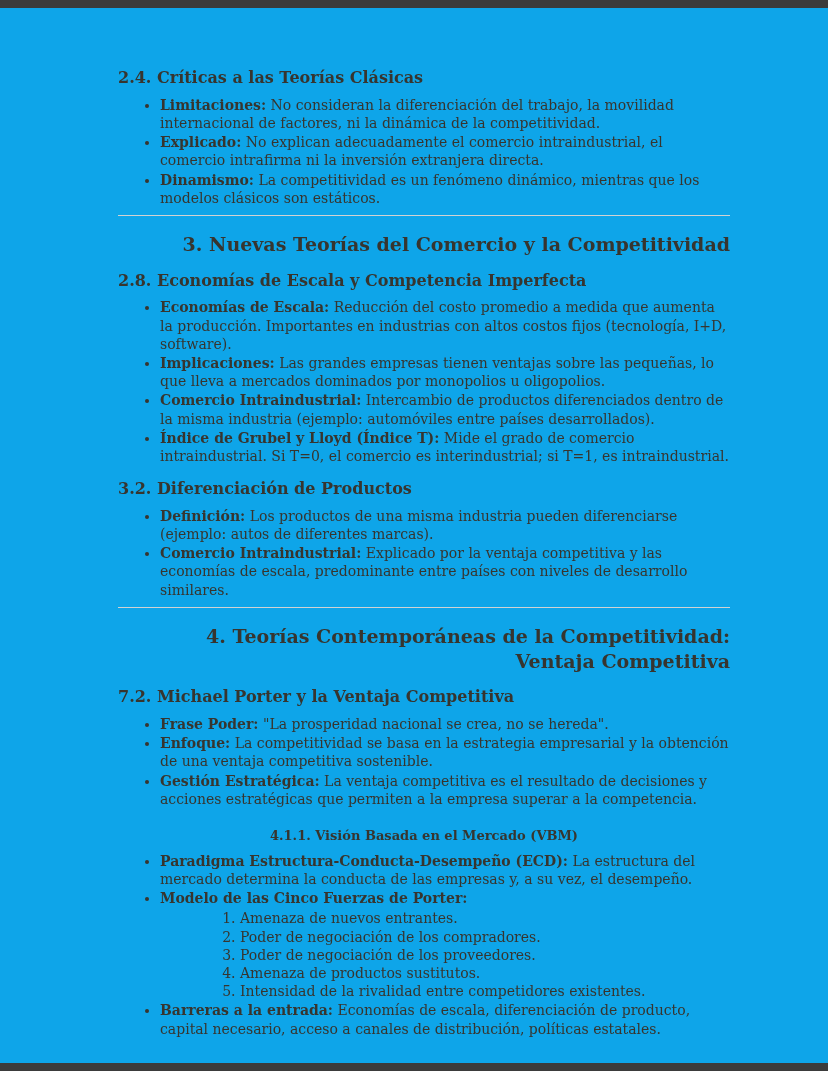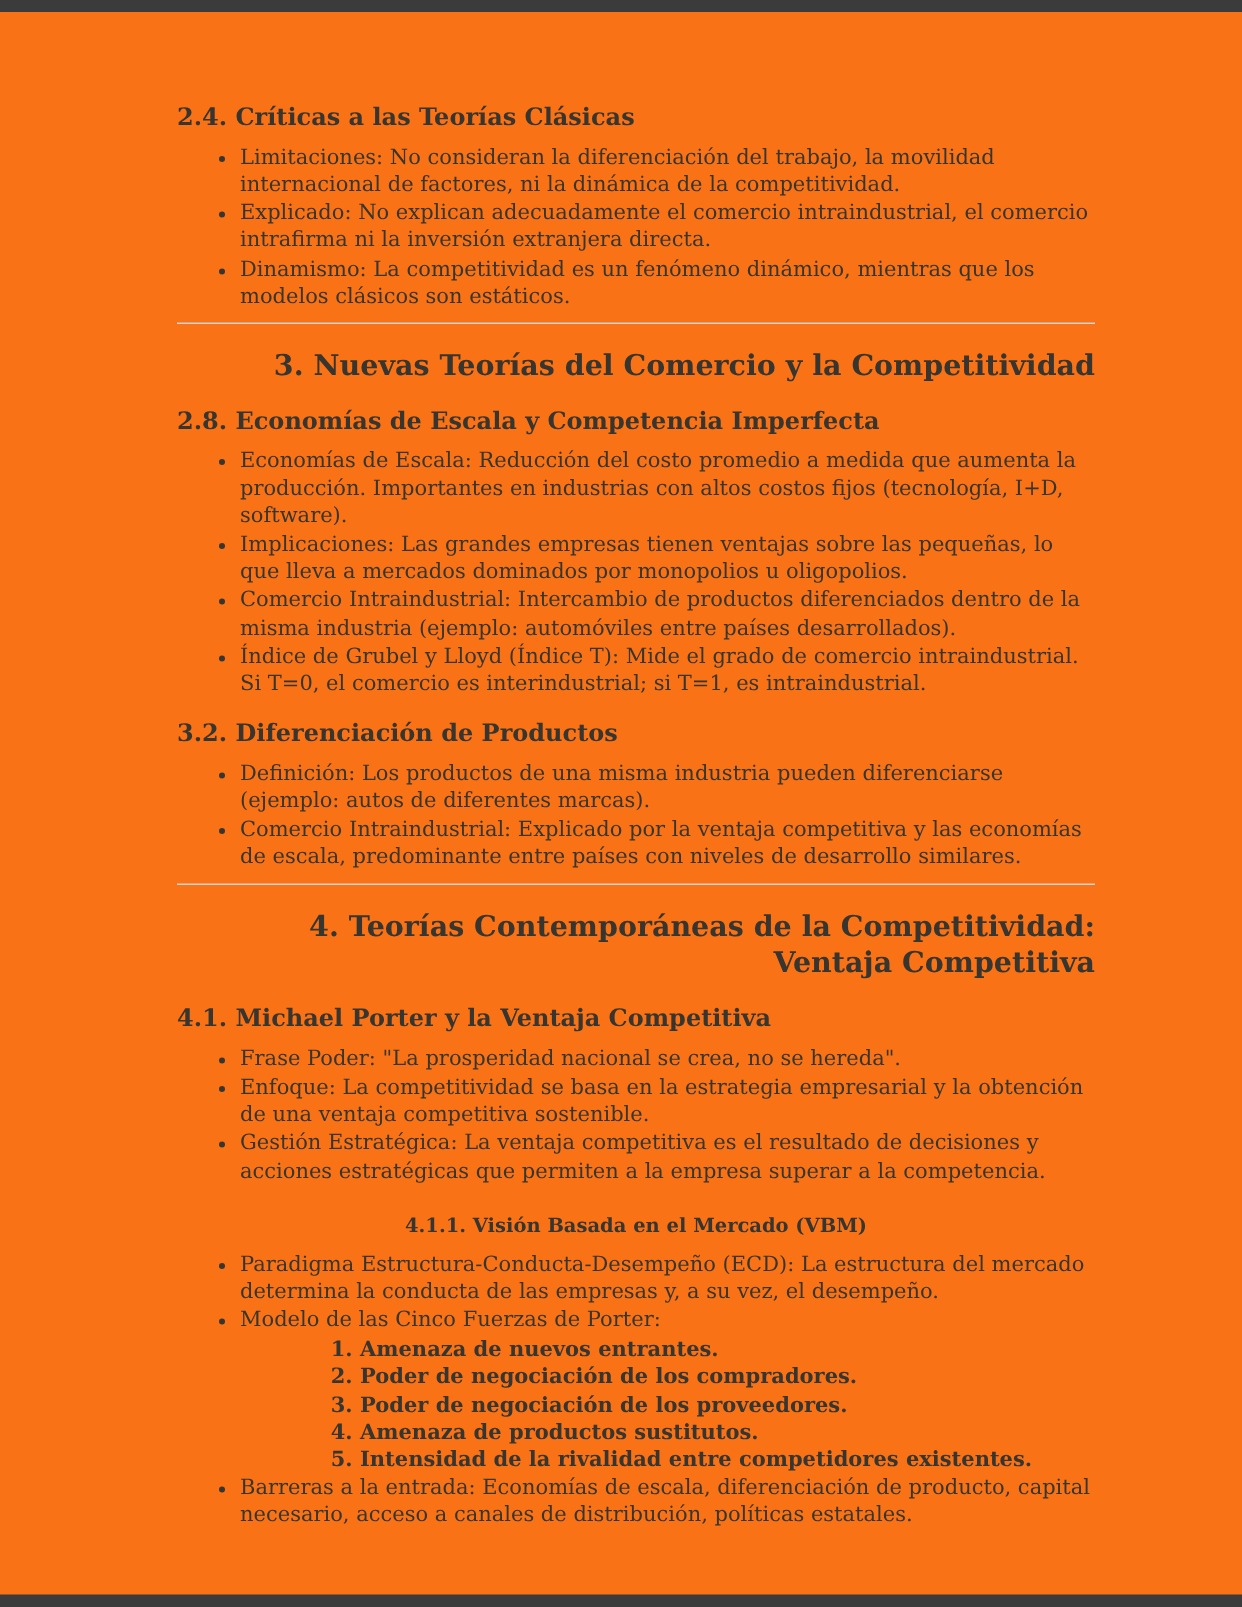--- a/index.html
+++ b/index.html
@@ -6,21 +6,21 @@
   html, body { width: 828px; }
   body {
     background: #3b3b3b;
     font-family: "DejaVu Serif", "Liberation Serif", serif;
   }
   .viewer { width: 828px; min-height: 1071px; }
   .page {
     width: 828px;
     height: 1055px;
     margin: 8px 0;
-    background: #f97316;
+    background: #0ea5e9;
     color: #37352f;
     position: relative;
     overflow: hidden;
   }
   .content {
     padding: 46px 98px 40px 118px;
     font-size: 14px;
     line-height: 1.3;
   }
   h2.sec {
@@ -52,39 +52,38 @@
     margin: 0 0 1px 0;
   }
   ul.bullets > li::marker {
     color: #37352f;
     font-size: 0.95em;
   }
   ol.numbered {
     list-style: decimal outside;
     margin: 2px 0 1px 0;
     padding-left: 80px;
-    font-weight: bold;
   }
   ol.numbered > li {
     margin: 0;
   }
   hr.divider {
     border: none;
     border-top: 1px solid #d2d2d2;
     margin: 8px 0 2px 0;
   }
   .page-footer {
     position: absolute;
     left: 0; right: 0;
     bottom: 14px;
     text-align: center;
     font-size: 11px;
     color: #4a4a4a;
   }
-  strong.lbl { font-weight: normal; }
+  strong.lbl { font-weight: bold; }
 </style>
 </head>
 <body>
 
 <div class="viewer">
   <div class="page">
     <div class="content">
 
       <h3 class="sub">2.4. Críticas a las Teorías Clásicas</h3>
       <ul class="bullets">
@@ -106,21 +105,21 @@
 
       <h3 class="sub">3.2. Diferenciación de Productos</h3>
       <ul class="bullets">
         <li><strong class="lbl">Definición:</strong><span> Los productos de una misma industria pueden diferenciarse (ejemplo: autos de diferentes marcas).</span></li>
         <li><strong class="lbl">Comercio Intraindustrial:</strong><span> Explicado por la ventaja competitiva y las economías de escala, predominante entre países con niveles de desarrollo similares.</span></li>
       </ul>
 
       <hr class="divider">
 
       <h2 class="sec">4. Teorías Contemporáneas de la Competitividad: Ventaja Competitiva</h2>
-      <h3 class="sub">4.1. Michael Porter y la Ventaja Competitiva</h3>
+      <h3 class="sub">7.2. Michael Porter y la Ventaja Competitiva</h3>
       <ul class="bullets">
         <li><strong class="lbl">Frase Poder:</strong><span> "La prosperidad nacional se crea, no se hereda".</span></li>
         <li><strong class="lbl">Enfoque:</strong><span> La competitividad se basa en la estrategia empresarial y la obtención de una ventaja competitiva sostenible.</span></li>
         <li><strong class="lbl">Gestión Estratégica:</strong><span> La ventaja competitiva es el resultado de decisiones y acciones estratégicas que permiten a la empresa superar a la competencia.</span></li>
       </ul>
 
       <h4 class="subsub">4.1.1. Visión Basada en el Mercado (VBM)</h4>
       <ul class="bullets">
         <li><strong class="lbl">Paradigma Estructura-Conducta-Desempeño (ECD):</strong><span> La estructura del mercado determina la conducta de las empresas y, a su vez, el desempeño.</span></li>
         <li>

